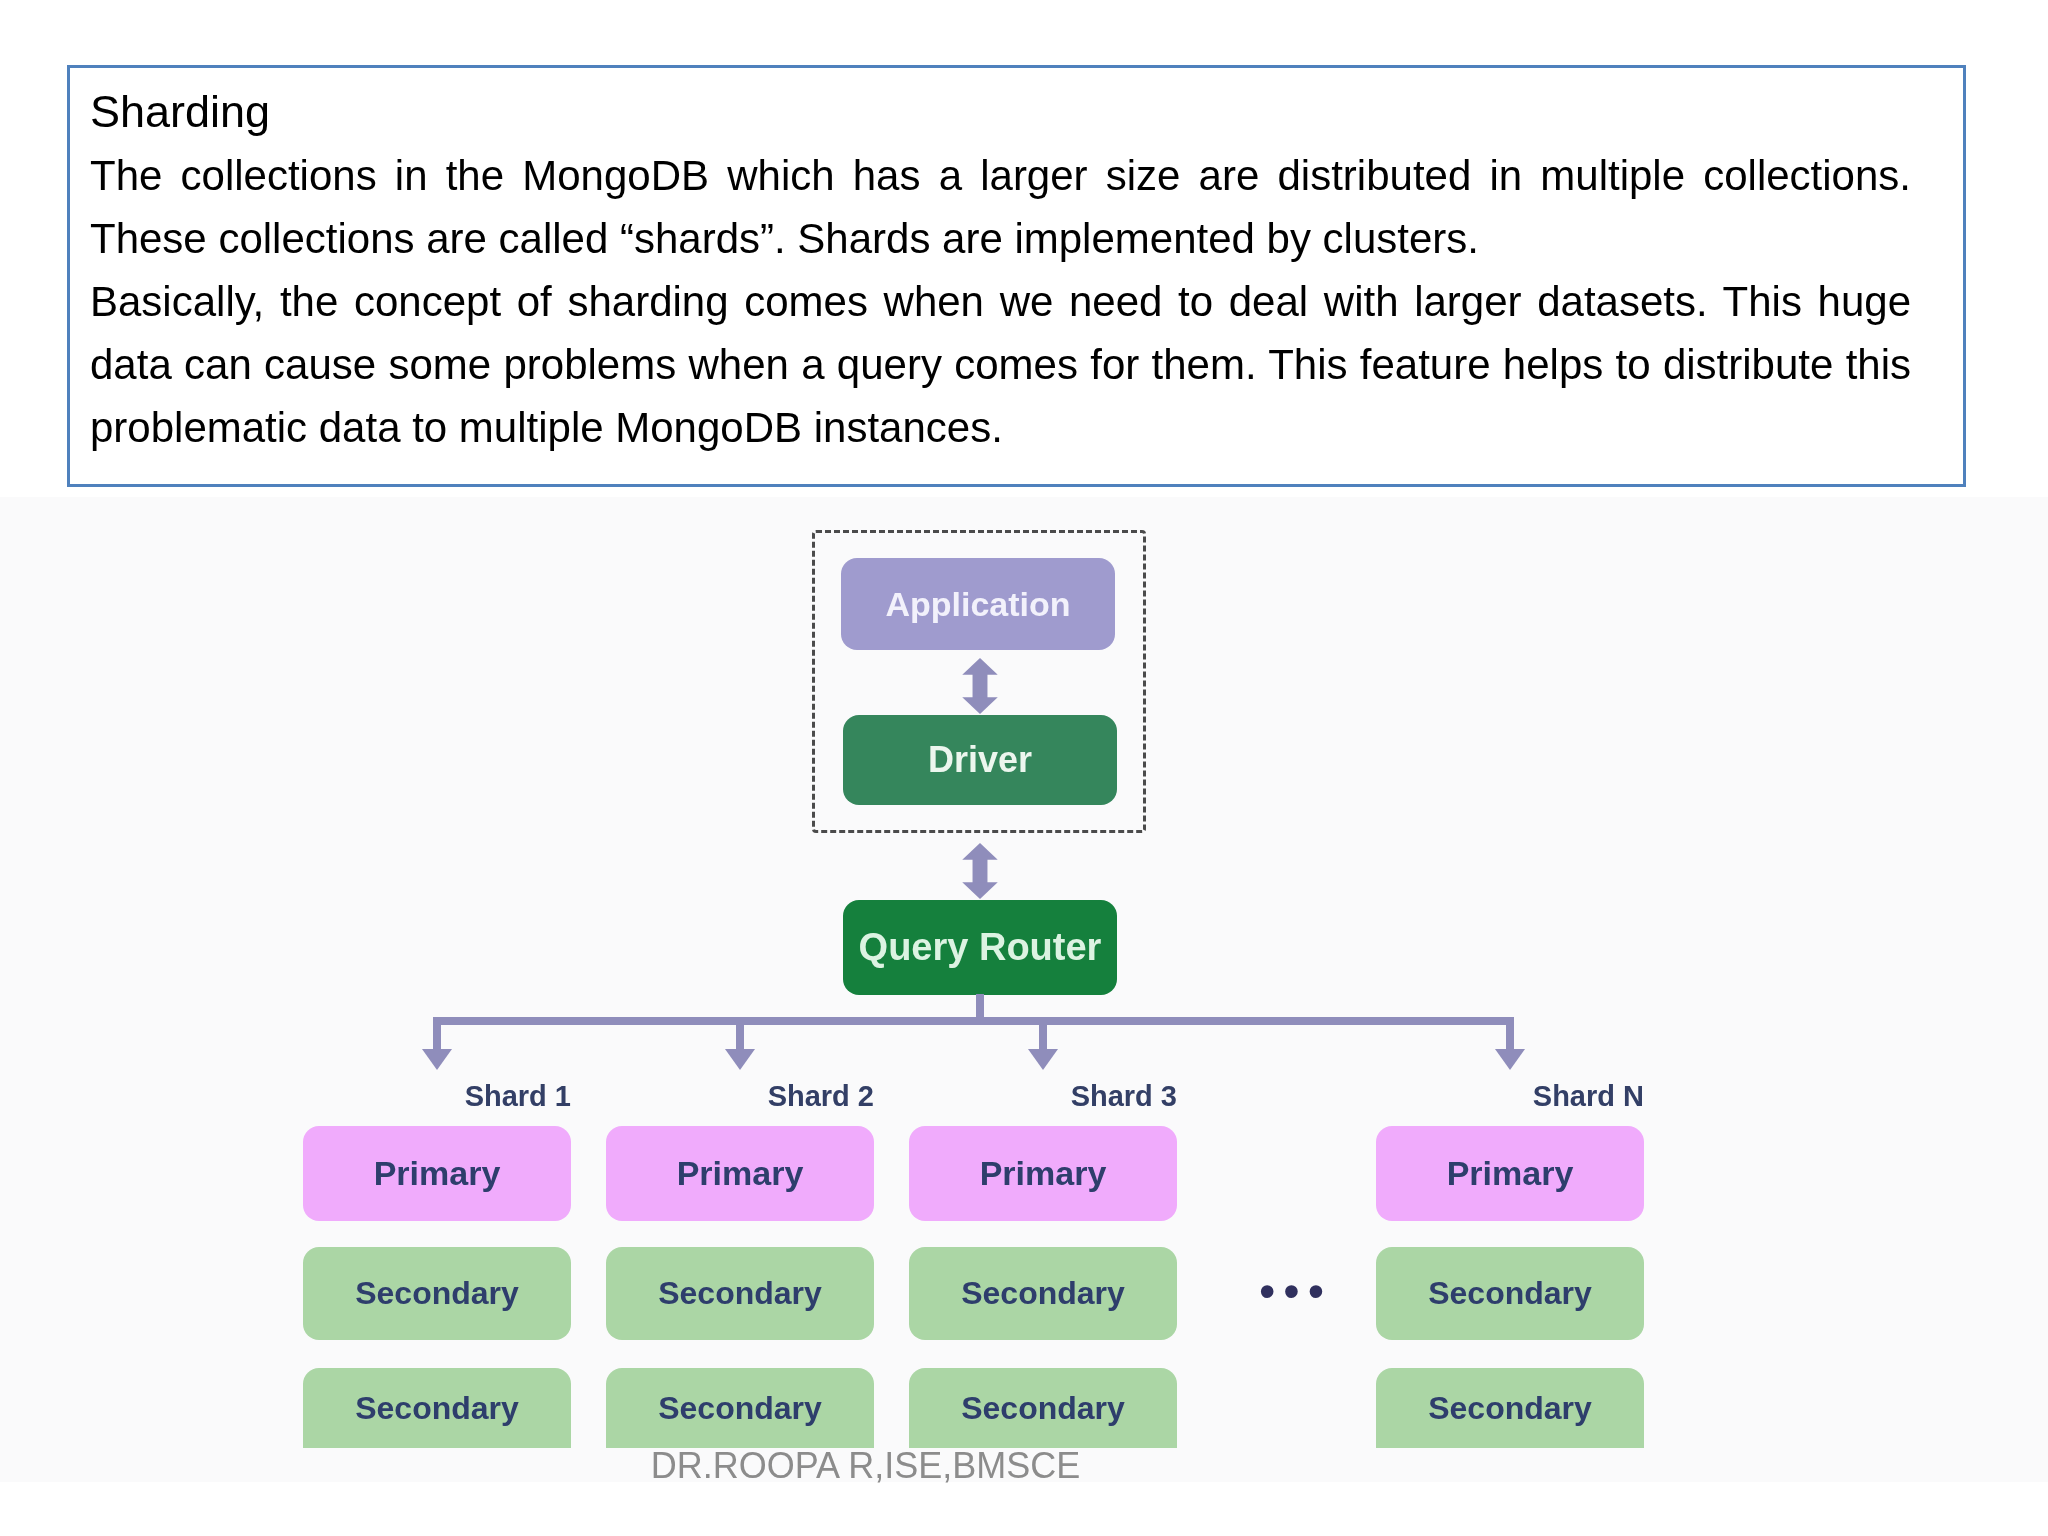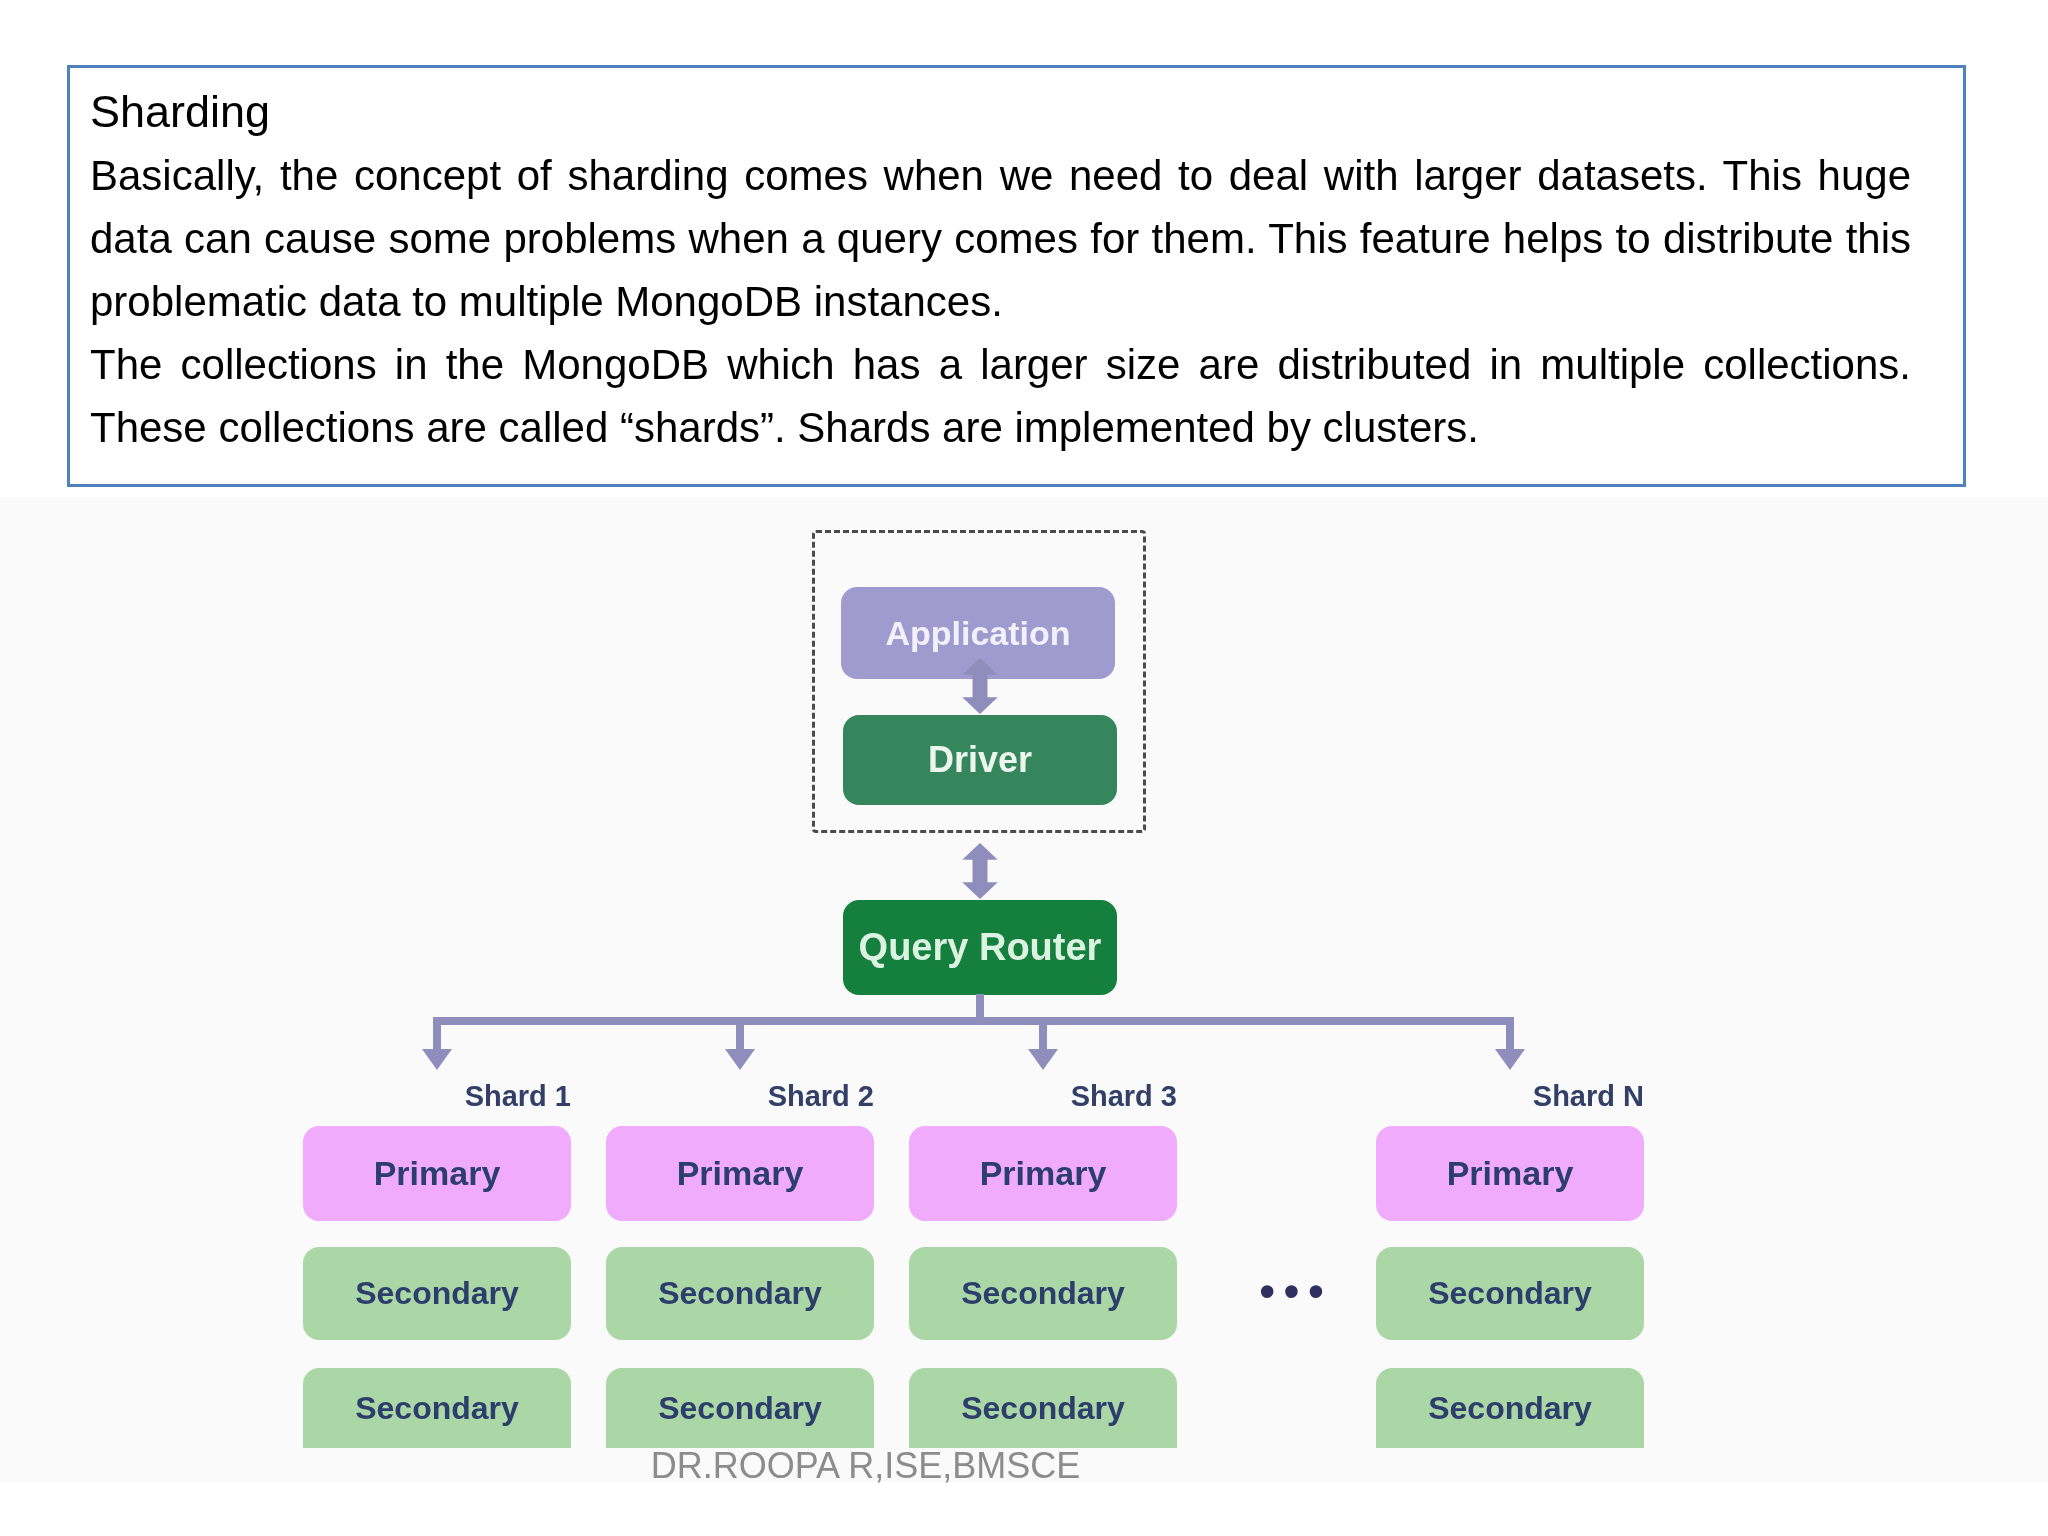--- a/index.html
+++ b/index.html
@@ -34,21 +34,21 @@
   .box{
     position:absolute;box-sizing:border-box;border-radius:16px;
     display:flex;align-items:center;justify-content:center;
     font-weight:bold;text-align:center;
   }
   .dashed-frame{
     position:absolute;left:812px;top:530px;width:334px;height:303px;
     box-sizing:border-box;border:3px dashed #4b4b4b;border-radius:4px;
     background:transparent;
   }
-  .app-box{left:841px;top:587px;width:274px;height:92px;background:#9f9bce;color:#f2f1fb;font-size:34px;}
+  .app-box{left:841px;top:558px;width:274px;height:92px;background:#9f9bce;color:#f2f1fb;font-size:34px;}
   .driver-box{left:843px;top:715px;width:274px;height:90px;background:#35865c;color:#ecf6ee;font-size:36px;}
   .qr-box{left:843px;top:900px;width:274px;height:95px;background:#15803d;color:#dcf3e2;font-size:38px;}
   .updown-arrow{position:absolute;width:44px;height:56px;}
   .a1{left:958px;top:658px;}
   .a2{left:958px;top:843px;}
   .conn{position:absolute;background:#8f8dbb;}
   .stub{left:976px;top:994px;width:8px;height:26px;}
   .hline{left:433px;top:1017px;width:1081px;height:8px;}
   .stem{top:1025px;width:8px;height:26px;}
   .s0{left:433px;} .s1{left:736px;} .s2{left:1039px;} .s3{left:1506px;}
@@ -78,22 +78,22 @@
 </style>
 </head>
 <body>
 
 <div id="slide">
 
   <div class="diagram-bg"></div>
 
   <div class="text-box">
     <h1>Sharding</h1>
+    <p>The collections in the MongoDB which has a larger size are distributed in multiple collections. These collections are called “shards”. Shards are implemented by clusters.</p>
     <p>Basically, the concept of sharding comes when we need to deal with larger datasets. This huge data can cause some problems when a query comes for them. This feature helps to distribute this problematic data to multiple MongoDB instances.</p>
-    <p>The collections in the MongoDB which has a larger size are distributed in multiple collections. These collections are called “shards”. Shards are implemented by clusters.</p>
   </div>
 
   <div class="dashed-frame"></div>
 
   <div class="box app-box">
     <span>Application</span>
   </div>
 
   <svg class="updown-arrow a1" viewBox="0 0 44 60">
     <polygon points="22,0 41,18 3,18" fill="#8f8dbb"></polygon>

